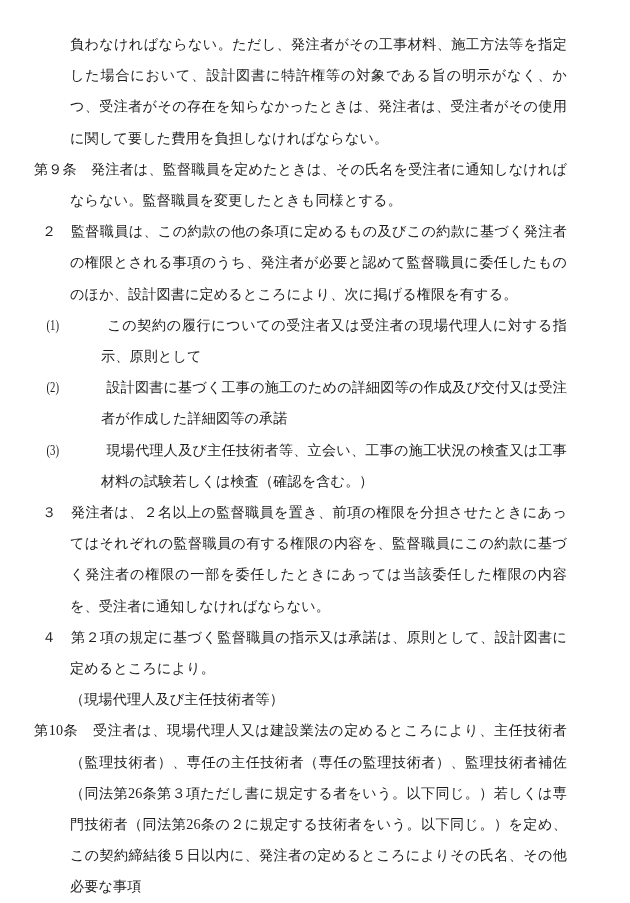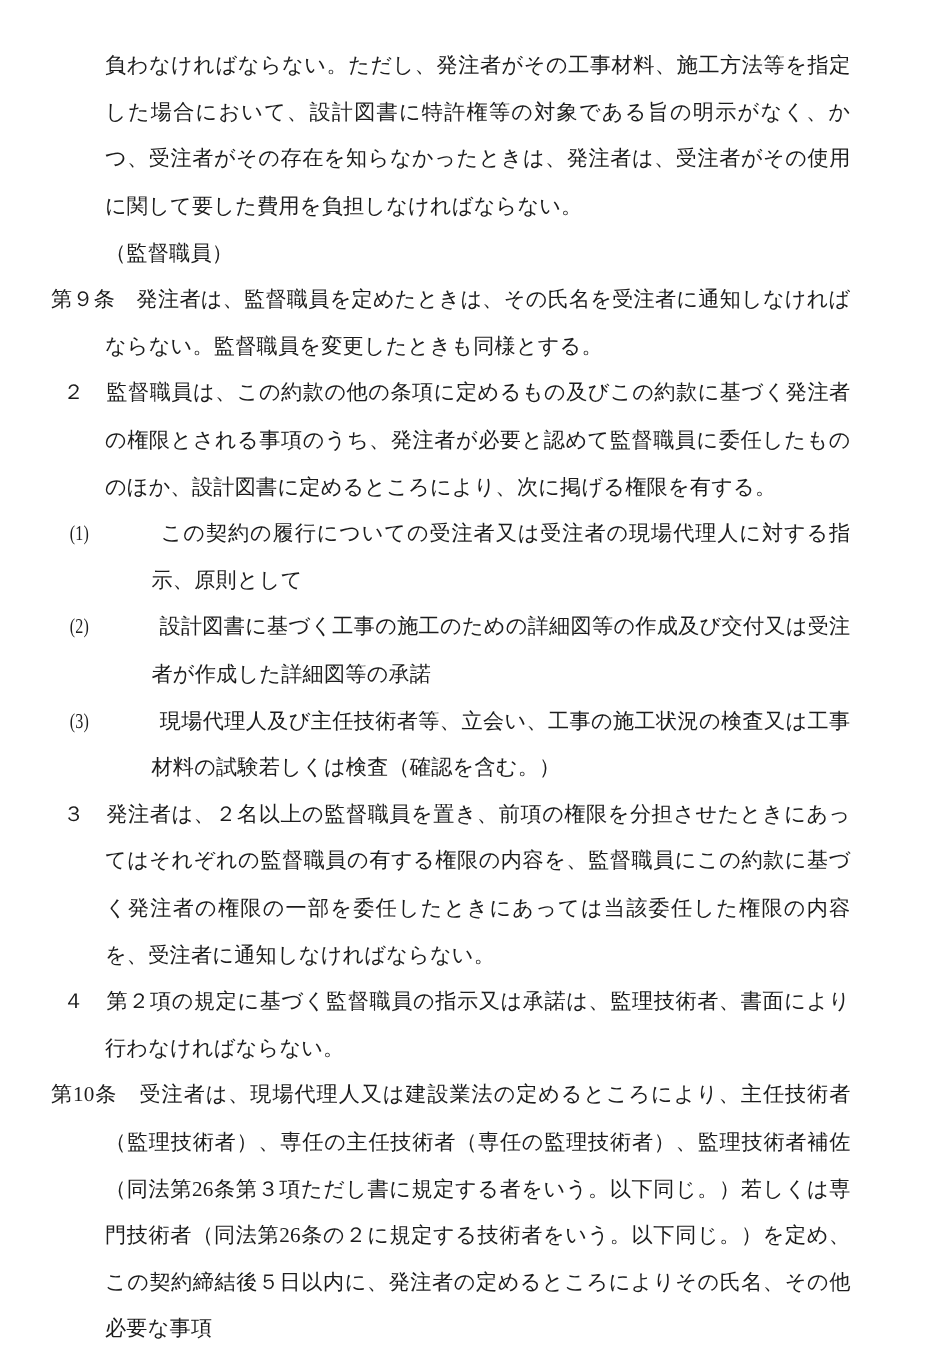--- a/index.html
+++ b/index.html
@@ -86,33 +86,33 @@
   }
 </style>
 </head>
 <body>
 
 <div id="page">
   <div id="body-text">
 
     <p class="blk para-cont"><span>負わなければならない。ただし、発注者がその工事材料、施工方法等を指定した場合において、設計図書に特許権等の対象である旨の明示がなく、かつ、受注者がその存在を知らなかったときは、発注者は、受注者がその使用に関して要した費用を負担しなければならない。</span></p>
 
-    <p class="blk heading"><span>（監督職員）</span></p>
 
     <p class="blk article"><span class="marker">第９条　</span><span>発注者は、監督職員を定めたときは、その氏名を受注者に通知しなければならない。監督職員を変更したときも同様とする。</span></p>
 
     <p class="blk clause"><span class="marker">２　</span><span>監督職員は、この約款の他の条項に定めるもの及びこの約款に基づく発注者の権限とされる事項のうち、発注者が必要と認めて監督職員に委任したもののほか、設計図書に定めるところにより、次に掲げる権限を有する。</span></p>
 
     <p class="blk item"><span class="pnum">(1)</span><span>　この契約の履行についての受注者又は受注者の現場代理人に対する指示、原則として</span></p>
 
     <p class="blk item"><span class="pnum">(2)</span><span>　設計図書に基づく工事の施工のための詳細図等の作成及び交付又は受注者が作成した詳細図等の承諾</span></p>
 
     <p class="blk item"><span class="pnum">(3)</span><span>　現場代理人及び主任技術者等、立会い、工事の施工状況の検査又は工事材料の試験若しくは検査（確認を含む。）</span></p>
 
     <p class="blk clause"><span class="marker">３　</span><span>発注者は、２名以上の監督職員を置き、前項の権限を分担させたときにあってはそれぞれの監督職員の有する権限の内容を、監督職員にこの約款に基づく発注者の権限の一部を委任したときにあっては当該委任した権限の内容を、受注者に通知しなければならない。</span></p>
 
-    <p class="blk clause"><span class="marker">４　</span><span>第２項の規定に基づく監督職員の指示又は承諾は、監理技術者、書面により行わなければならない。</span></p>
+    <p class="blk clause"><span class="marker">４　</span><span>第２項の規定に基づく監督職員の指示又は承諾は、原則として、設計図書に定めるところにより。</span></p>
 
+    <p class="blk heading"><span>（現場代理人及び主任技術者等）</span></p>
 
     <p class="blk article"><span class="marker">第10条　</span><span>受注者は、現場代理人又は建設業法の定めるところにより、主任技術者（監理技術者）、専任の主任技術者（専任の監理技術者）、監理技術者補佐（同法第26条第３項ただし書に規定する者をいう。以下同じ。）若しくは専門技術者（同法第26条の２に規定する技術者をいう。以下同じ。）を定め、この契約締結後５日以内に、発注者の定めるところによりその氏名、その他必要な事項</span></p>
 
   </div>
 </div>
 
 </body></html>

